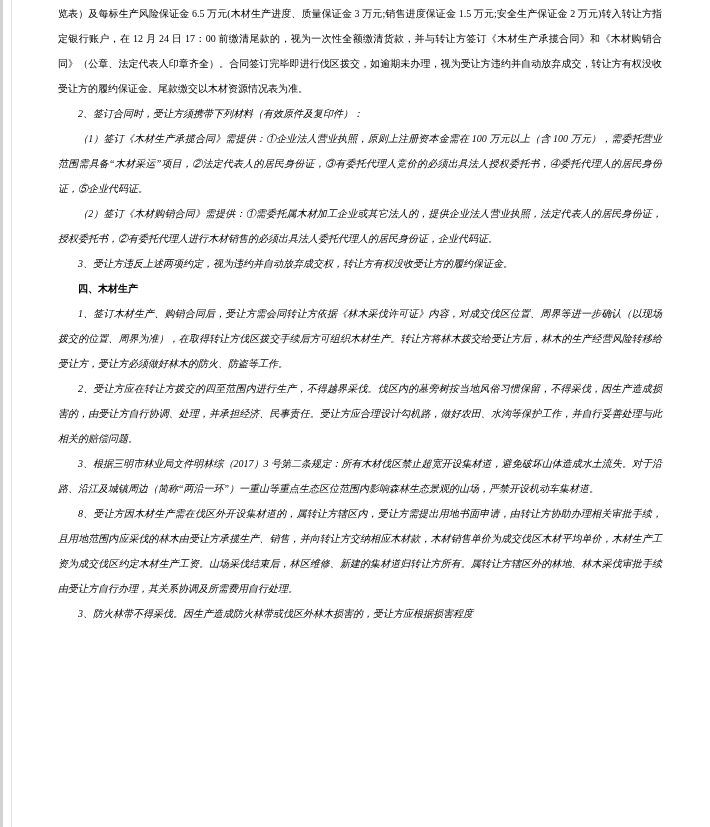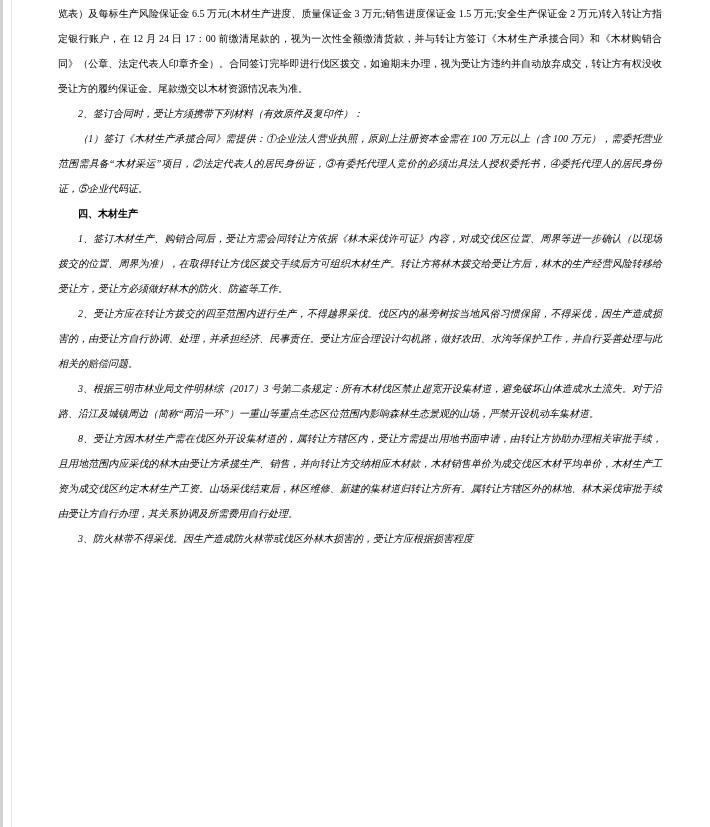--- a/index.html
+++ b/index.html
@@ -65,20 +65,22 @@
 <body>
 
 <div class="viewport">
   <div class="edge-strip"></div>
   <div class="page-border-line"></div>
 
   <div class="page-content">
     <p class="para-flush">览表）及每标生产风险保证金 6.5 万元(木材生产进度、质量保证金 3 万元;销售进度保证金 1.5 万元;安全生产保证金 2 万元)转入转让方指定银行账户，在 12 月 24 日 17：00 前缴清尾款的，视为一次性全额缴清货款，并与转让方签订《木材生产承揽合同》和《木材购销合同》（公章、法定代表人印章齐全）。合同签订完毕即进行伐区拨交，如逾期未办理，视为受让方违约并自动放弃成交，转让方有权没收受让方的履约保证金。尾款缴交以木材资源情况表为准。</p>
     <p class="para-indent">2、签订合同时，受让方须携带下列材料（有效原件及复印件）：</p>
     <p class="para-indent">（1）签订《木材生产承揽合同》需提供：①企业法人营业执照，原则上注册资本金需在 100 万元以上（含 100 万元），需委托营业范围需具备“木材采运”项目，②法定代表人的居民身份证，③有委托代理人竞价的必须出具法人授权委托书，④委托代理人的居民身份证，⑤企业代码证。</p>
+    <p class="para-indent">（2）签订《木材购销合同》需提供：①需委托属木材加工企业或其它法人的，提供企业法人营业执照，法定代表人的居民身份证，授权委托书，②有委托代理人进行木材销售的必须出具法人委托代理人的居民身份证，企业代码证。</p>
+    <p class="para-indent">3、受让方违反上述两项约定，视为违约并自动放弃成交权，转让方有权没收受让方的履约保证金。</p>
     <p class="section-heading">四、木材生产</p>
     <p class="para-indent">1、签订木材生产、购销合同后，受让方需会同转让方依据《林木采伐许可证》内容，对成交伐区位置、周界等进一步确认（以现场拨交的位置、周界为准），在取得转让方伐区拨交手续后方可组织木材生产。转让方将林木拨交给受让方后，林木的生产经营风险转移给受让方，受让方必须做好林木的防火、防盗等工作。</p>
     <p class="para-indent">2、受让方应在转让方拨交的四至范围内进行生产，不得越界采伐。伐区内的墓旁树按当地风俗习惯保留，不得采伐，因生产造成损害的，由受让方自行协调、处理，并承担经济、民事责任。受让方应合理设计勾机路，做好农田、水沟等保护工作，并自行妥善处理与此相关的赔偿问题。</p>
     <p class="para-indent">3、根据三明市林业局文件明林综（2017）3 号第二条规定：所有木材伐区禁止超宽开设集材道，避免破坏山体造成水土流失。对于沿路、沿江及城镇周边（简称“两沿一环”）一重山等重点生态区位范围内影响森林生态景观的山场，严禁开设机动车集材道。</p>
     <p class="para-indent">8、受让方因木材生产需在伐区外开设集材道的，属转让方辖区内，受让方需提出用地书面申请，由转让方协助办理相关审批手续，且用地范围内应采伐的林木由受让方承揽生产、销售，并向转让方交纳相应木材款，木材销售单价为成交伐区木材平均单价，木材生产工资为成交伐区约定木材生产工资。山场采伐结束后，林区维修、新建的集材道归转让方所有。属转让方辖区外的林地、林木采伐审批手续由受让方自行办理，其关系协调及所需费用自行处理。</p>
     <p class="para-indent">3、防火林带不得采伐。因生产造成防火林带或伐区外林木损害的，受让方应根据损害程度</p>
   </div>
 </div>
 
 </body></html>

